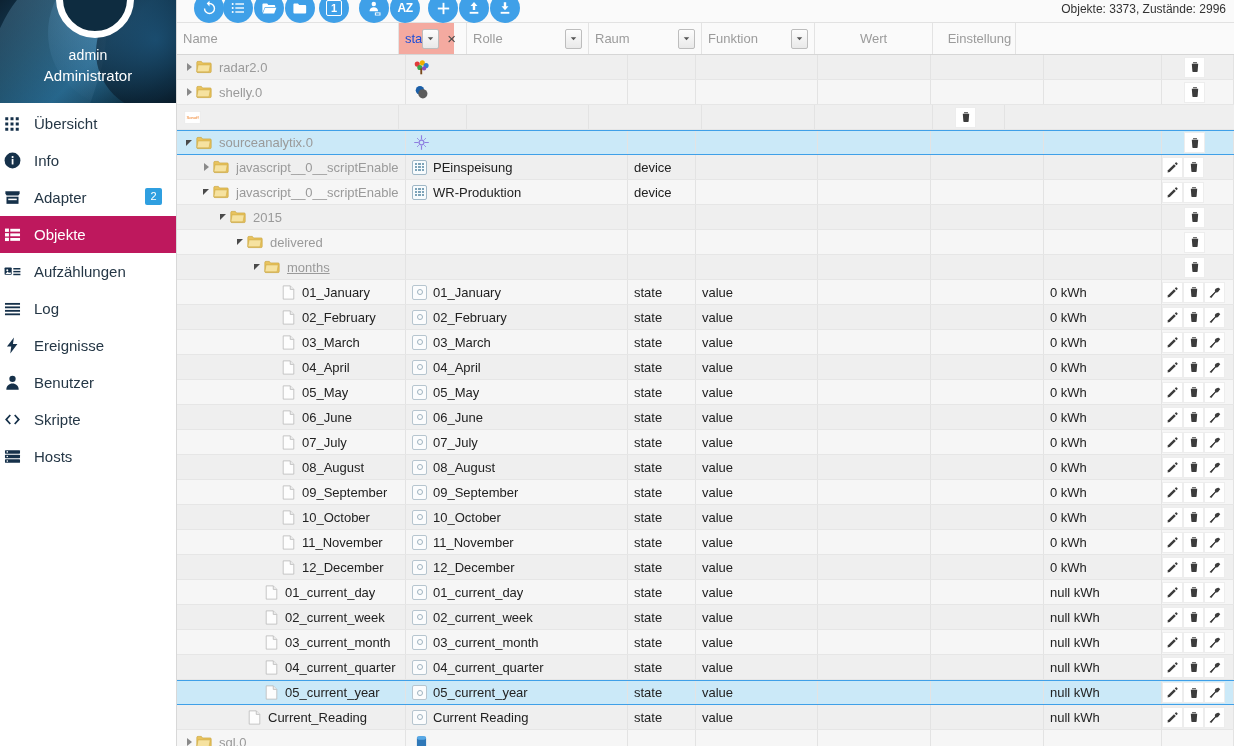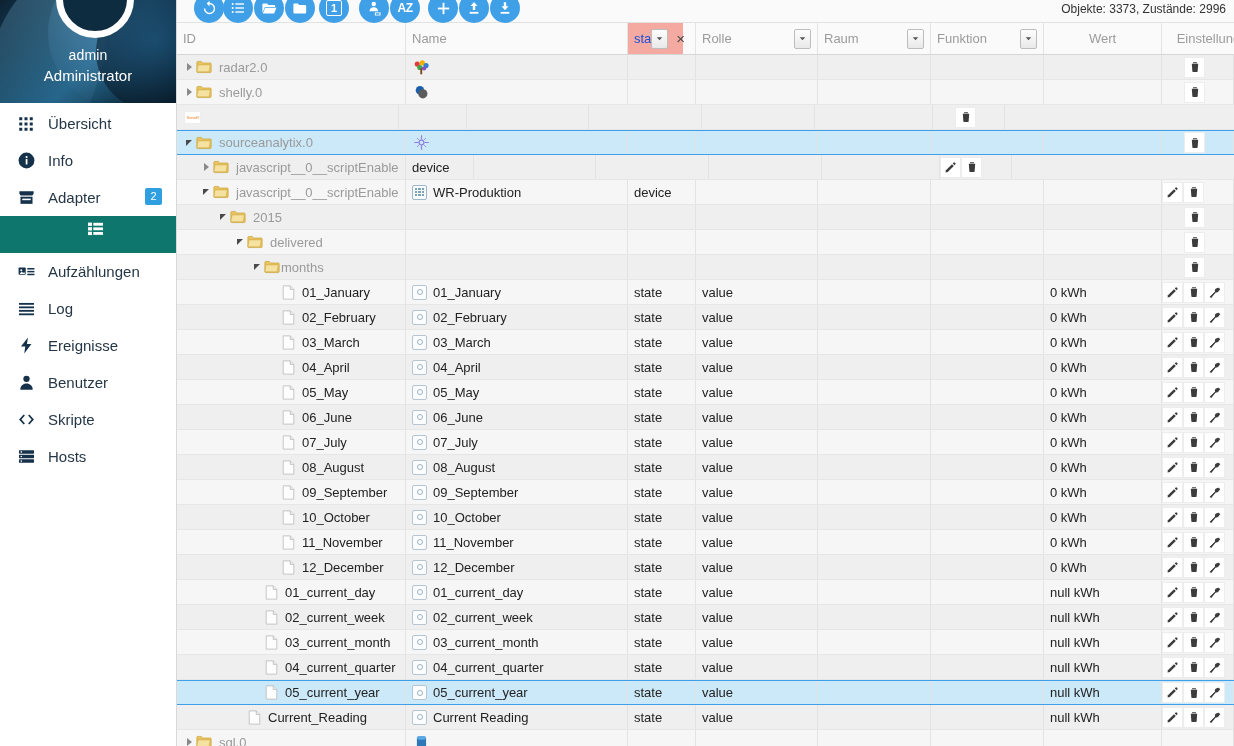--- a/index.html
+++ b/index.html
@@ -50,25 +50,25 @@
   .side-user {
     position: absolute; left: 0; right: 0; top: 46px;
     text-align: center; color: #fff;
   }
   .side-user .uname { font-size: 14px; line-height: 19px; letter-spacing:.2px;}
   .side-user .urole { font-size: 15px; line-height: 22px; }
 
   .side-list { padding-top: 2px; }
   .side-item {
     height: 37px; display: flex; align-items: center; gap: 10px;
-    padding-left: 14px; cursor: pointer; position: relative;
+    cursor: pointer; position: relative;
     color: #213547;
   }
   .side-item .lbl { font-size: 15px; color:#253746; }
-  .side-item.active { background: #0f766e; flex-direction: column; }
+  .side-item.active { background: #be185d; }
   .side-item.active .lbl { color: #fff; }
   .side-item.active svg { fill: #fff; }
   .side-item svg { fill: #16314a; display:block; }
   .side-ico { width: 24px; height:20px; display:flex; align-items:center; justify-content:center; flex:0 0 24px;}
   .badge {
     position: absolute; right: 14px; top: 9px;
     background: #2f9fe0; color: #fff; font-size: 11px;
     min-width: 17px; height: 17px; line-height:17px; text-align:center;
     border-radius: 2px; padding: 0 3px;
   }
@@ -392,23 +392,20 @@
           <span style="display: flex;">
             <svg width="17" height="17" viewBox="0 0 24 24">
               <path d="M12 4V1L8 5l4 4V6a6 6 0 1 1-6 6H4a8 8 0 1 0 8-8z"></path>
             </svg>
           </span>
         </div>
       <div class="tb-status">Objekte: 3373, Zustände: 2996</div>
     </div>
 
     <div class="hdr" id="hdr">
-        <div class="hdr-cell" style="width: 229px; flex: 0 0 229px;">
-          <span>ID</span>
-        </div>
         <div class="hdr-cell" style="width: 222px; flex: 0 0 222px;">
           <span>Name</span>
         </div>
         <div class="hdr-cell" style="width: 68px; flex: 0 0 68px;">
           <div class="filter-chip">
             <span class="txt">sta</span>
             <span class="sel-arrow">
               <svg width="11" height="11" viewBox="0 0 24 24">
                 <path d="M6 9l6 7 6-7z"></path>
               </svg>
@@ -633,67 +630,20 @@
                   <path d="M5.6 5.6h12.8l-1.1 15.1a1.4 1.4 0 0 1-1.4 1.3H8.1a1.4 1.4 0 0 1-1.4-1.3z"></path>
                 </svg>
               </span>
             </span>
           </div>
         </div>
         <div class="row">
           <div class="cell c-id dim" style="flex: 0 0 229px; width: 229px; padding-left: 23px;">
             <span class="twisty">
               <i class="tw-right"></i>
-            </span>
-            <span class="folder">
-              <svg width="16" height="14" viewBox="0 0 20 16">
-                <path d="M1 2.3A1.3 1.3 0 0 1 2.3 1h4.4l1.5 1.9h9.5A1.3 1.3 0 0 1 19 4.2v9.5A1.3 1.3 0 0 1 17.7 15H2.3A1.3 1.3 0 0 1 1 13.7z" fill="#e8c35f" stroke="#c49a28" stroke-width="0.7"></path>
-                <path d="M2.6 5.4h15.2l-1.5 8.6H1.1z" fill="#f6e2a0" stroke="#c9a53a" stroke-width="0.6"></path>
-              </svg>
-            </span>
-            <span class="nm" style="margin-left: 6px;">javascript__0__scriptEnabled__F</span>
-          </div>
-          <div class="cell" style="flex: 0 0 68px; width: 68px;">
-            <span>device</span>
-          </div>
-          <div class="cell" style="flex: 0 0 122px; width: 122px;">
-            <span></span>
-          </div>
-          <div class="cell" style="flex: 0 0 113px; width: 113px;">
-            <span></span>
-          </div>
-          <div class="cell" style="flex: 0 0 113px; width: 113px;">
-            <span></span>
-          </div>
-          <div class="cell" style="flex: 0 0 118px; width: 118px;">
-            <span></span>
-          </div>
-          <div class="cell acts" style="flex: 0 0 72px; width: 72px; padding: 0px; justify-content: flex-start;">
-            <span class="act">
-              <span style="display: flex;">
-                <svg width="13" height="13" viewBox="0 0 24 24">
-                  <path d="M3.6 17.1L14.8 5.9l3.3 3.3L6.9 20.4l-4 .7z"></path>
-                  <path d="M16.2 4.5l1.6-1.6a1.3 1.3 0 0 1 1.9 0l1.4 1.4a1.3 1.3 0 0 1 0 1.9l-1.6 1.6z"></path>
-                </svg>
-              </span>
-            </span>
-            <span class="act">
-              <span style="display: flex;">
-                <svg width="12" height="12" viewBox="0 0 24 24">
-                  <rect x="8" y="2.5" width="8" height="2.2" rx="0.5"></rect>
-                  <path d="M5.6 5.6h12.8l-1.1 15.1a1.4 1.4 0 0 1-1.4 1.3H8.1a1.4 1.4 0 0 1-1.4-1.3z"></path>
-                </svg>
-              </span>
-            </span>
-          </div>
-        </div>
-        <div class="row alt">
-          <div class="cell c-id dim" style="flex: 0 0 229px; width: 229px; padding-left: 23px;">
-            <span class="twisty">
-              <i class="tw-down"></i>
             </span>
             <span class="folder">
               <svg width="16" height="14" viewBox="0 0 20 16">
                 <path d="M1 2.3A1.3 1.3 0 0 1 2.3 1h4.4l1.5 1.9h9.5A1.3 1.3 0 0 1 19 4.2v9.5A1.3 1.3 0 0 1 17.7 15H2.3A1.3 1.3 0 0 1 1 13.7z" fill="#e8c35f" stroke="#c49a28" stroke-width="0.7"></path>
                 <path d="M2.6 5.4h15.2l-1.5 8.6H1.1z" fill="#f6e2a0" stroke="#c9a53a" stroke-width="0.6"></path>
               </svg>
             </span>
             <span class="nm" style="margin-left: 6px;">javascript__0__scriptEnabled__F</span>
           </div>
           <div class="cell" style="flex: 0 0 222px; width: 222px;">
@@ -701,20 +651,81 @@
               <span></span>
               <span></span>
               <span></span>
               <span></span>
               <span></span>
               <span></span>
               <span></span>
               <span></span>
               <span></span>
             </span>
+            <span class="nm">PEinspeisung</span>
+          </div>
+          <div class="cell" style="flex: 0 0 68px; width: 68px;">
+            <span>device</span>
+          </div>
+          <div class="cell" style="flex: 0 0 122px; width: 122px;">
+            <span></span>
+          </div>
+          <div class="cell" style="flex: 0 0 113px; width: 113px;">
+            <span></span>
+          </div>
+          <div class="cell" style="flex: 0 0 113px; width: 113px;">
+            <span></span>
+          </div>
+          <div class="cell" style="flex: 0 0 118px; width: 118px;">
+            <span></span>
+          </div>
+          <div class="cell acts" style="flex: 0 0 72px; width: 72px; padding: 0px; justify-content: flex-start;">
+            <span class="act">
+              <span style="display: flex;">
+                <svg width="13" height="13" viewBox="0 0 24 24">
+                  <path d="M3.6 17.1L14.8 5.9l3.3 3.3L6.9 20.4l-4 .7z"></path>
+                  <path d="M16.2 4.5l1.6-1.6a1.3 1.3 0 0 1 1.9 0l1.4 1.4a1.3 1.3 0 0 1 0 1.9l-1.6 1.6z"></path>
+                </svg>
+              </span>
+            </span>
+            <span class="act">
+              <span style="display: flex;">
+                <svg width="12" height="12" viewBox="0 0 24 24">
+                  <rect x="8" y="2.5" width="8" height="2.2" rx="0.5"></rect>
+                  <path d="M5.6 5.6h12.8l-1.1 15.1a1.4 1.4 0 0 1-1.4 1.3H8.1a1.4 1.4 0 0 1-1.4-1.3z"></path>
+                </svg>
+              </span>
+            </span>
+          </div>
+        </div>
+        <div class="row alt">
+          <div class="cell c-id dim" style="flex: 0 0 229px; width: 229px; padding-left: 23px;">
+            <span class="twisty">
+              <i class="tw-down"></i>
+            </span>
+            <span class="folder">
+              <svg width="16" height="14" viewBox="0 0 20 16">
+                <path d="M1 2.3A1.3 1.3 0 0 1 2.3 1h4.4l1.5 1.9h9.5A1.3 1.3 0 0 1 19 4.2v9.5A1.3 1.3 0 0 1 17.7 15H2.3A1.3 1.3 0 0 1 1 13.7z" fill="#e8c35f" stroke="#c49a28" stroke-width="0.7"></path>
+                <path d="M2.6 5.4h15.2l-1.5 8.6H1.1z" fill="#f6e2a0" stroke="#c9a53a" stroke-width="0.6"></path>
+              </svg>
+            </span>
+            <span class="nm" style="margin-left: 6px;">javascript__0__scriptEnabled__F</span>
+          </div>
+          <div class="cell" style="flex: 0 0 222px; width: 222px;">
+            <span class="deviceico">
+              <span></span>
+              <span></span>
+              <span></span>
+              <span></span>
+              <span></span>
+              <span></span>
+              <span></span>
+              <span></span>
+              <span></span>
+            </span>
             <span class="nm">WR-Produktion</span>
           </div>
           <div class="cell" style="flex: 0 0 68px; width: 68px;">
             <span>device</span>
           </div>
           <div class="cell" style="flex: 0 0 122px; width: 122px;">
             <span></span>
           </div>
           <div class="cell" style="flex: 0 0 113px; width: 113px;">
             <span></span>
@@ -832,21 +843,21 @@
           <div class="cell c-id dim" style="flex: 0 0 229px; width: 229px; padding-left: 74px;">
             <span class="twisty">
               <i class="tw-down"></i>
             </span>
             <span class="folder">
               <svg width="16" height="14" viewBox="0 0 20 16">
                 <path d="M1 2.3A1.3 1.3 0 0 1 2.3 1h4.4l1.5 1.9h9.5A1.3 1.3 0 0 1 19 4.2v9.5A1.3 1.3 0 0 1 17.7 15H2.3A1.3 1.3 0 0 1 1 13.7z" fill="#e8c35f" stroke="#c49a28" stroke-width="0.7"></path>
                 <path d="M2.6 5.4h15.2l-1.5 8.6H1.1z" fill="#f6e2a0" stroke="#c9a53a" stroke-width="0.6"></path>
               </svg>
             </span>
-            <span class="nm" style="">months</span>
+            <span class="nm" style="margin-left: 6px; text-decoration: underline;">months</span>
           </div>
           <div class="cell" style="flex: 0 0 222px; width: 222px;">
             <span class="nm"></span>
           </div>
           <div class="cell" style="flex: 0 0 68px; width: 68px;">
             <span></span>
           </div>
           <div class="cell" style="flex: 0 0 122px; width: 122px;">
             <span></span>
           </div>

